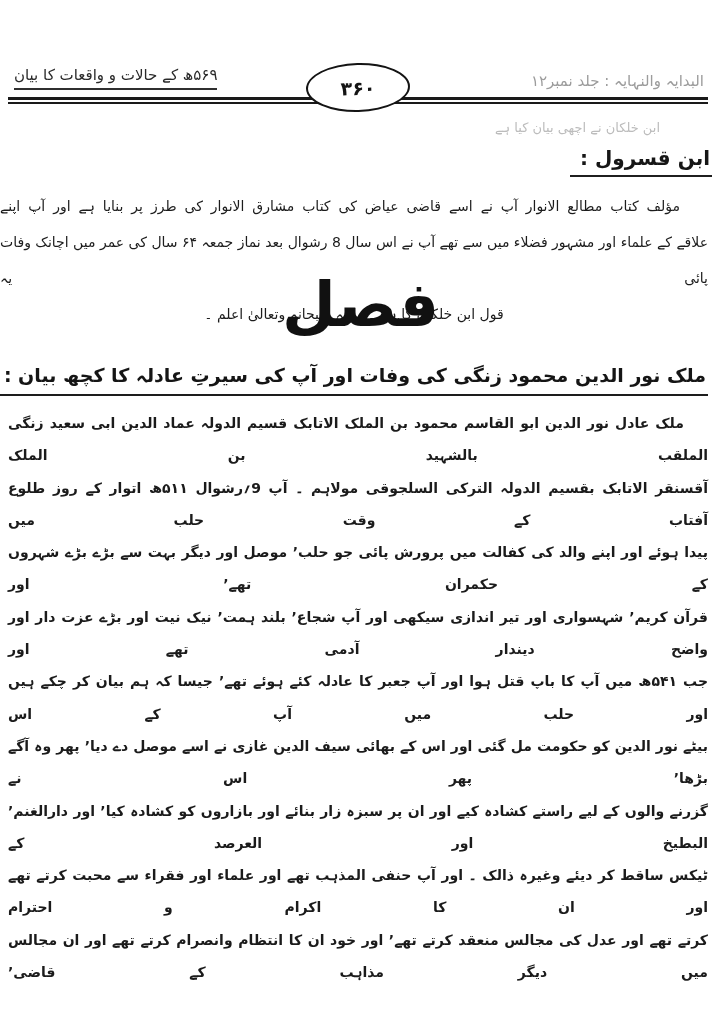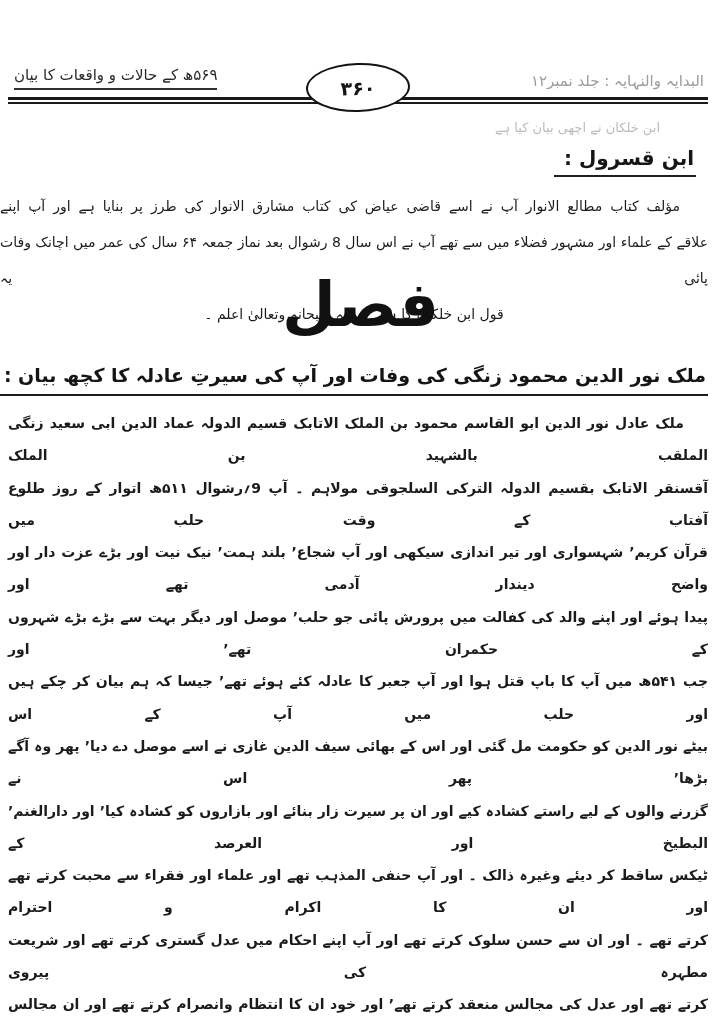--- a/index.html
+++ b/index.html
@@ -37,21 +37,21 @@
     display: flex; align-items: center; justify-content: center;
     font-size: 19px; font-weight: bold; color: #141414;
   }
 
   
   .faint-note {
     position: absolute; top: 120px; right: 56px;
     font-size: 13px; color: #bcbcbc;
   }
   .narrator-heading {
-    position: absolute; top: 146px; right: 20px;
+    position: absolute; top: 146px; right: 4px;
     font-size: 20px; font-weight: bold; color: #161616;
     border-bottom: 2.5px solid #1f1f1f; padding: 0 2px 5px 10px;
   }
   .intro-para {
     position: absolute; top: 188px; left: 0; right: 8px;
     font-size: 14px; line-height: 36px; color: #1c1c1c;
   }
   .intro-para .line { text-align: justify; text-align-last: justify; }
   .intro-para .line:first-child { text-indent: 28px; }
   .intro-para .line:last-child { text-align: center; text-align-last: center; }
@@ -98,23 +98,22 @@
       <div class="line">علاقے کے علماء اور مشہور فضلاء میں سے تھے آپ نے اس سال 8 رشوال بعد نماز جمعہ ۶۴ سال کی عمر میں اچانک وفات پائی یہ</div>
       <div class="line">قول ابن خلکان کا ہے ۔ واللہ سبحانہ وتعالیٰ اعلم ۔</div>
     </div>
 
   <div class="chapter-heading">فصل</div>
   <div class="section-heading">ملک نور الدین محمود زنگی کی وفات اور آپ کی سیرتِ عادلہ کا کچھ بیان :</div>
 
   <div class="body-para">
       <div class="line">ملک عادل نور الدین ابو القاسم محمود بن الملک الاتابک قسیم الدولہ عماد الدین ابی سعید زنگی الملقب بالشہید بن الملک</div>
       <div class="line">آقسنقر الاتابک بقسیم الدولہ الترکی السلجوقی مولاہم ۔ آپ 9؍رشوال ۵۱۱ھ اتوار کے روز طلوع آفتاب کے وقت حلب میں</div>
+      <div class="line">پیدا ہوئے اور اپنے والد کی کفالت میں پرورش پائی جو حلب’ موصل اور دیگر بہت سے بڑے بڑے شہروں کے حکمران تھے’ اور</div>
       <div class="line">قرآن کریم’ شہسواری اور تیر اندازی سیکھی اور آپ شجاع’ بلند ہمت’ نیک نیت اور بڑے عزت دار اور واضح دیندار آدمی تھے اور</div>
-      <div class="line">پیدا ہوئے اور اپنے والد کی کفالت میں پرورش پائی جو حلب’ موصل اور دیگر بہت سے بڑے بڑے شہروں کے حکمران تھے’ اور</div>
       <div class="line">جب ۵۴۱ھ میں آپ کا باپ قتل ہوا اور آپ جعبر کا عادلہ کئے ہوئے تھے’ جیسا کہ ہم بیان کر چکے ہیں اور حلب میں آپ کے اس</div>
       <div class="line">بیٹے نور الدین کو حکومت مل گئی اور اس کے بھائی سیف الدین غازی نے اسے موصل دے دیا’ پھر وہ آگے بڑھا’ پھر اس نے</div>
-      <div class="line">گزرنے والوں کے لیے راستے کشادہ کیے اور ان پر سیرت زار بنائے اور بازاروں کو کشادہ کیا’ اور دارالغنم’ البطیخ اور العرصد کے</div>
+      <div class="line">گزرنے والوں کے لیے راستے کشادہ کیے اور ان پر سبزہ زار بنائے اور بازاروں کو کشادہ کیا’ اور دارالغنم’ البطیخ اور العرصد کے</div>
       <div class="line">ٹیکس ساقط کر دیئے وغیرہ ذالک ۔ اور آپ حنفی المذہب تھے اور علماء اور فقراء سے محبت کرتے تھے اور ان کا اکرام و احترام</div>
-      <div class="line">کرتے تھے ۔ اور ان سے حسن سلوک کرتے تھے اور آپ اپنے احکام میں عدل گستری کرتے تھے اور شریعت مطہرہ کی پیروی</div>
       <div class="line">کرتے تھے اور عدل کی مجالس منعقد کرتے تھے’ اور خود ان کا انتظام وانصرام کرتے تھے اور ان مجالس میں دیگر مذاہب کے قاضی’</div>
     </div>
 
 </div>
 
 </body></html>

